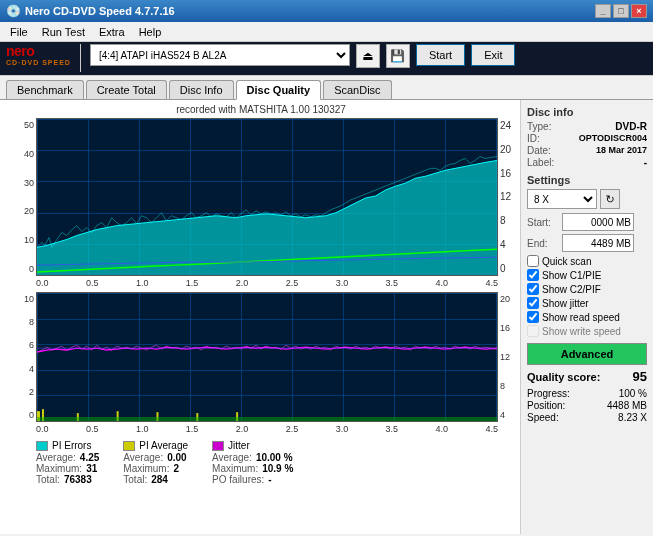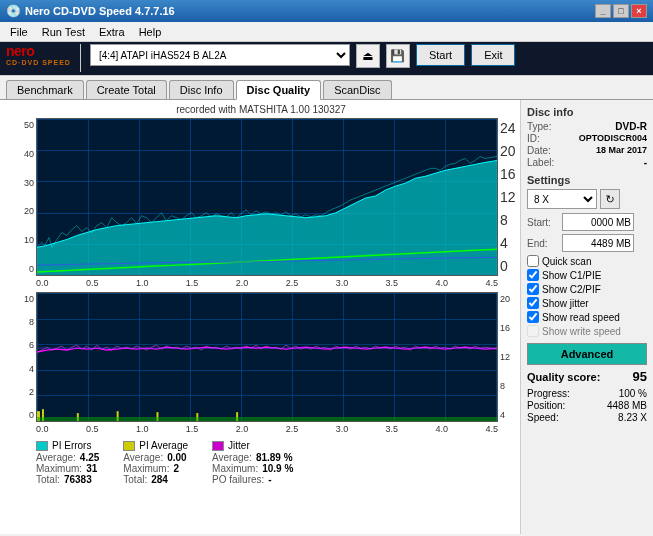--- a/index.html
+++ b/index.html
@@ -216,21 +216,21 @@
     }
 
     .checkbox-row {
       display: flex; align-items: center; gap: 3px; margin-bottom: 2px;
       font-size: 10px;
     }
     .cb { width: 12px; height: 12px; margin: 0; }
 
     .advanced-btn {
       width: 100%; height: 22px;
-      background: #14b8a6;
+      background: #22c55e;
       border: 1px solid #888;
       font-size: 11px;
       font-weight: bold;
       cursor: pointer;
       margin-top: 4px;
       margin-bottom: 4px;
     }
 
     .quality-score-row {
       display: flex; align-items: center; justify-content: space-between;
@@ -361,21 +361,21 @@
             0,155 20,154 40,153 60,152 80,151 100,150 120,149 140,148 160,147
             180,146 200,145 220,144 240,143 260,142 280,141 300,140 320,139
             340,138 360,137 380,136 400,135 420,134 440,133 462,132
           " fill="none" stroke="#00ff00" stroke-width="1.5"></polyline>
 
           <polyline points="
             0,148 50,147 100,146 150,145 200,145 250,144 300,143 350,142 400,141 462,140
           " fill="none" stroke="#4444ff" stroke-width="1" opacity="0.7"></polyline>
         </svg>
       </div>
-      <div style="display:flex; flex-direction:column; justify-content:space-between; height:158px; padding-left:2px; font-size:14px; color:#333; padding-top:2px; padding-bottom:2px; width:18px;">
+      <div style="display:flex; flex-direction:column; justify-content:space-between; height:158px; padding-left:2px; font-size:10px; color:#333; padding-top:2px; padding-bottom:2px; width:18px;">
         <span>24</span>
         <span>20</span>
         <span>16</span>
         <span>12</span>
         <span>8</span>
         <span>4</span>
         <span>0</span>
       </div>
     </div>
 
@@ -519,21 +519,21 @@
         </div>
       </div>
 
       <div style="display:flex; flex-direction:column;">
         <div style="display:flex; align-items:center; gap:4px; margin-bottom:1px;">
           <div style="width:12px; height:10px; background:#cc00cc; border:1px solid #888;"></div>
           <span>Jitter</span>
         </div>
         <div style="display:flex; gap:4px; font-size:10px;">
           <span style="color:#555;">Average:</span>
-          <span style="font-weight:bold;">81.89 %</span>
+          <span style="font-weight:bold;">10.00 %</span>
         </div>
         <div style="display:flex; gap:4px; font-size:10px;">
           <span style="color:#555;">Maximum:</span>
           <span style="font-weight:bold;">10.9 %</span>
         </div>
         <div style="display:flex; gap:4px; font-size:10px;">
           <span style="color:#555;">PO failures:</span>
           <span style="font-weight:bold;">-</span>
         </div>
       </div>

